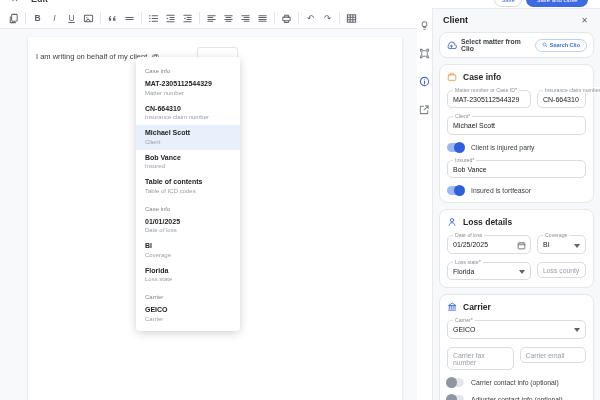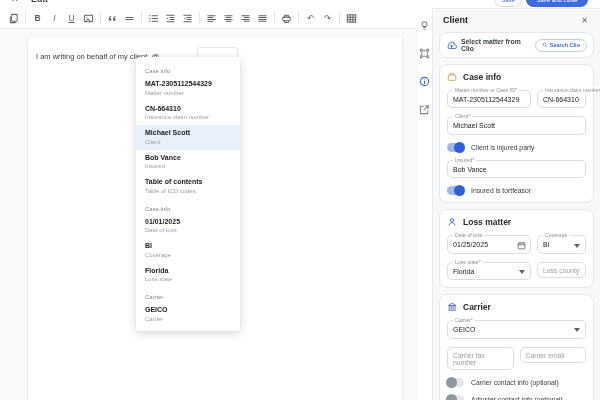--- a/index.html
+++ b/index.html
@@ -334,21 +334,21 @@
           <span class="tlabel">Insured is tortfeasor</span>
         </div>
       </div>
 
       <div class="card">
         <div class="card-title">
           <svg viewBox="0 0 12 12" stroke="#3e6ae1">
               <circle cx="6" cy="3.8" r="2"></circle>
               <path d="M2.5 10c.5-2.2 2-3.2 3.5-3.2s3 1 3.5 3.2"></path>
             </svg>
-          <span>Loss matter</span>
+          <span>Loss details</span>
         </div>
         <div class="frow">
           <div class="field w-matter">
             <span class="lbl">Date of loss</span>
             <div class="val">01/25/2025</div>
             <span class="cal">
               <svg viewBox="0 0 12 12">
                   <rect x="1.5" y="2.5" width="9" height="8" rx="1"></rect>
                   <path d="M1.5 5h9M4 1.5v2M8 1.5v2"></path>
                 </svg>

